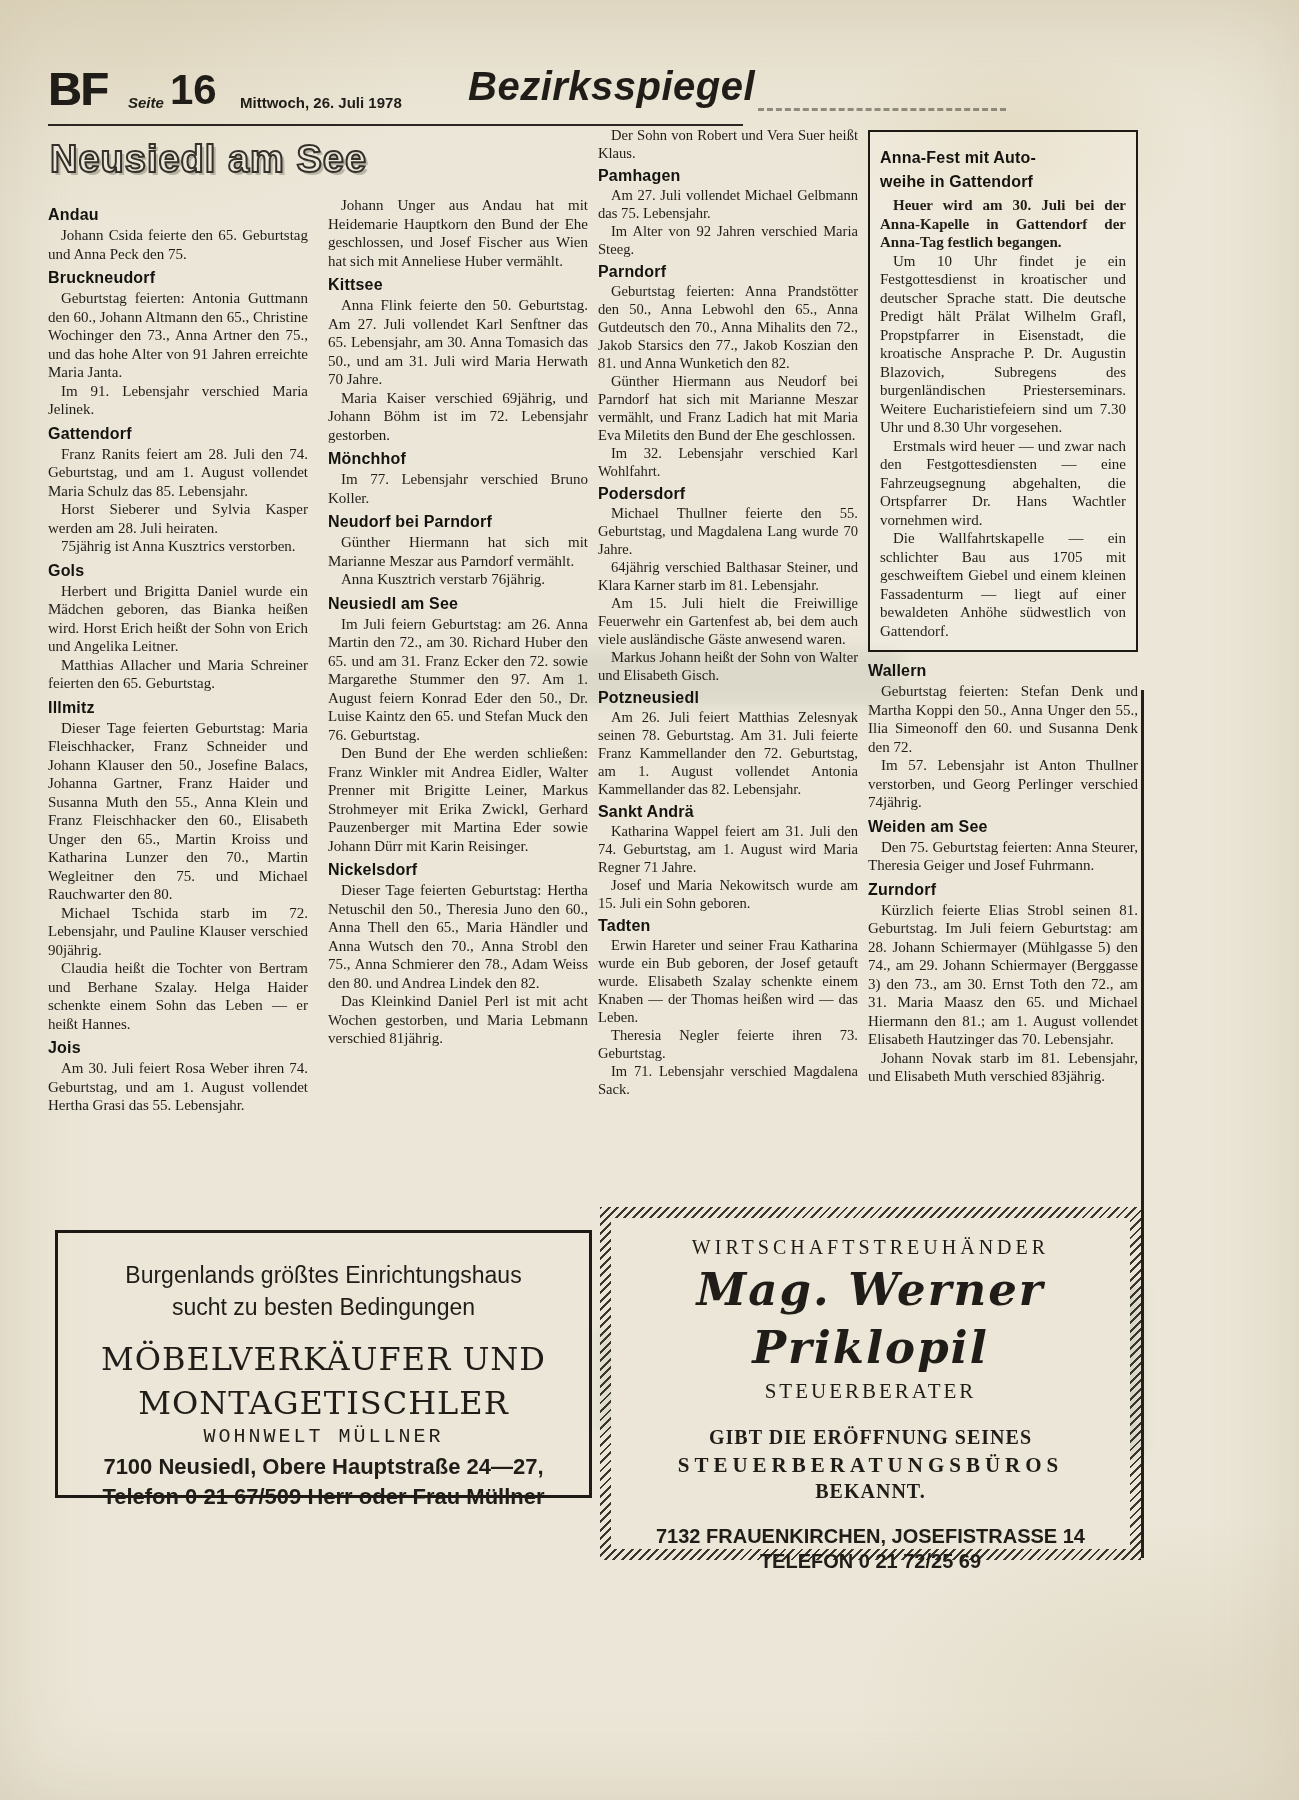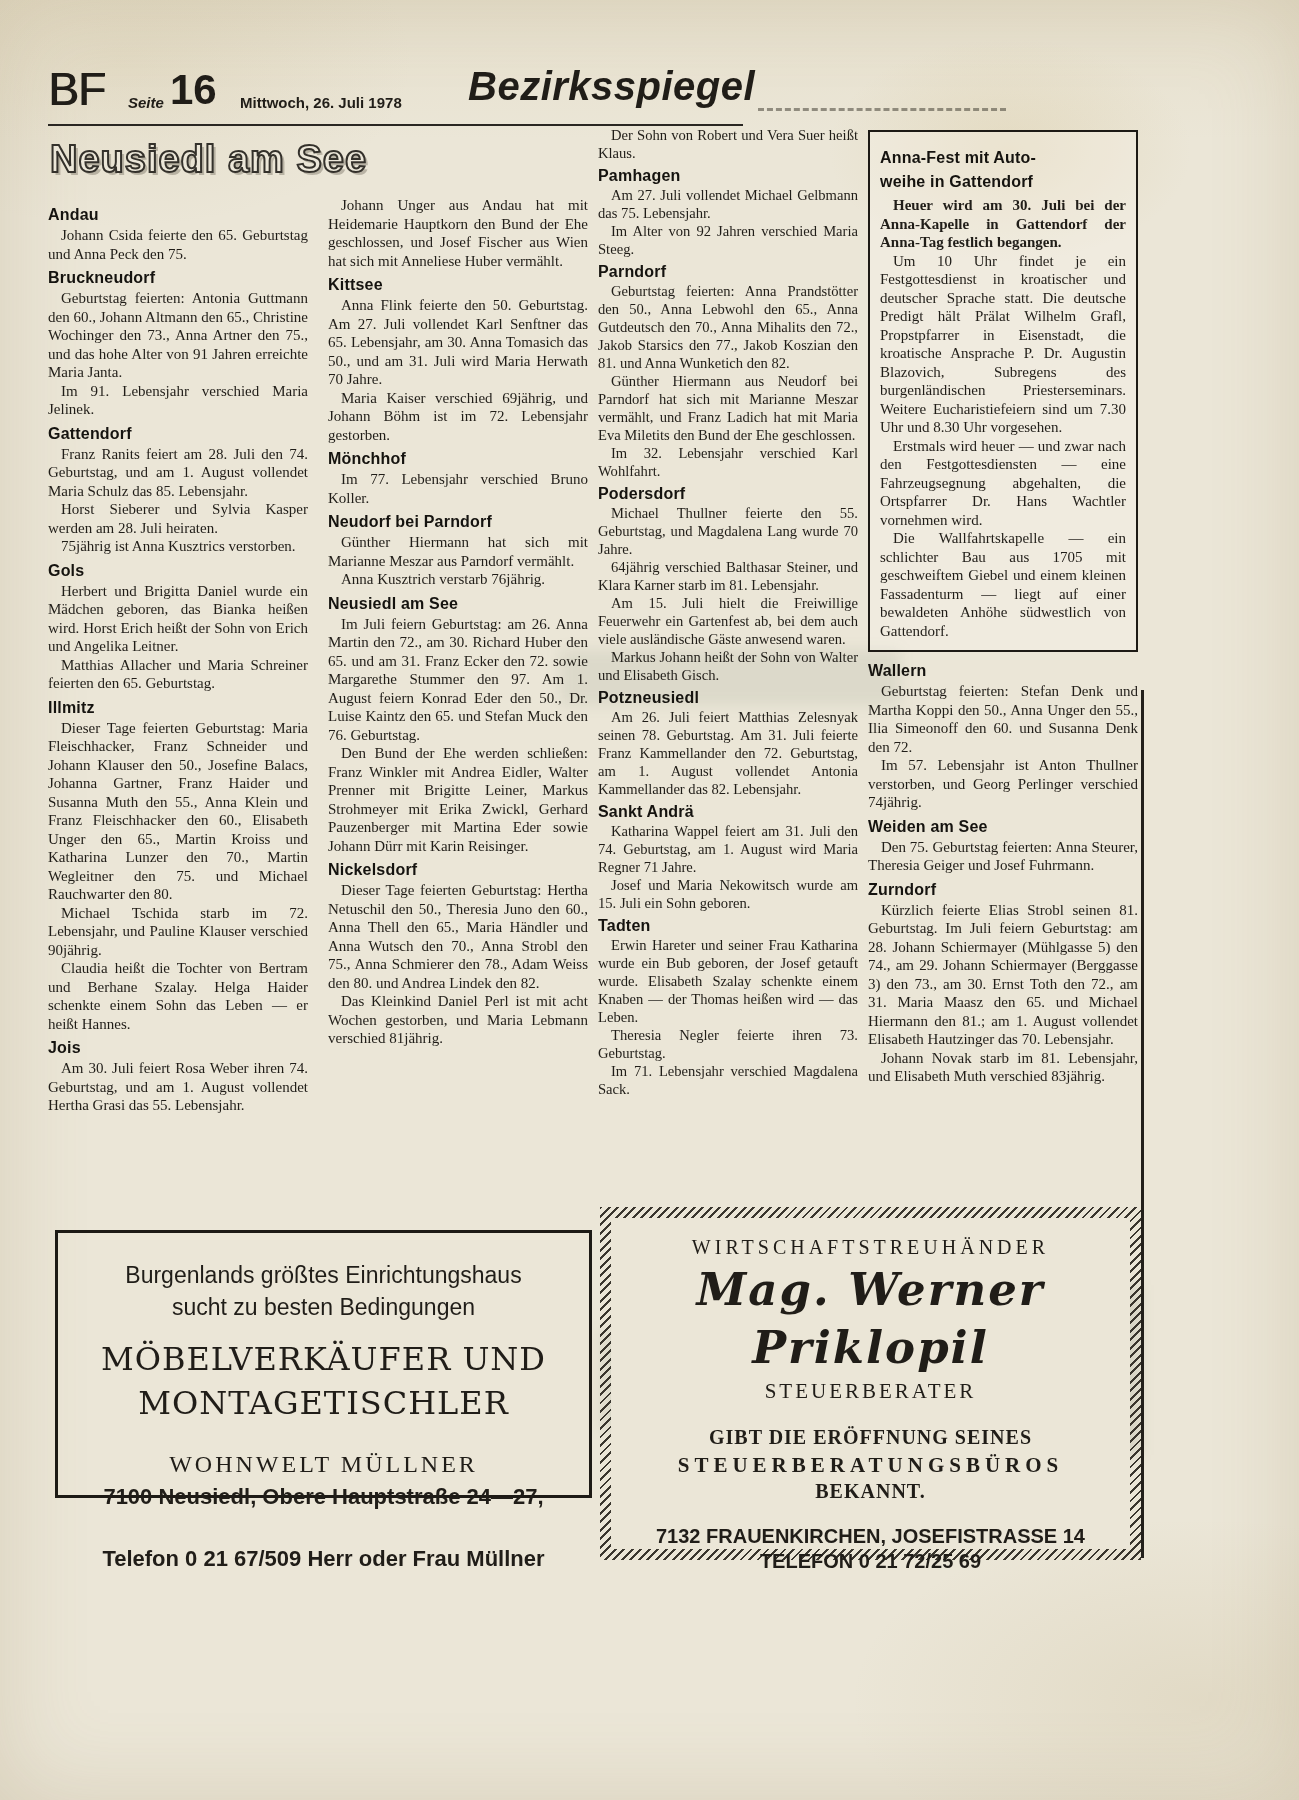--- a/index.html
+++ b/index.html
@@ -17,21 +17,21 @@
       radial-gradient(ellipse 420px 240px at 120px 60px, rgba(185,165,115,0.14), transparent 70%),
       radial-gradient(ellipse 500px 260px at 1200px 1700px, rgba(175,155,105,0.16), transparent 70%),
       linear-gradient(180deg, rgba(205,190,150,0.16), rgba(205,190,150,0) 140px);
   }
   .ghost { position:absolute; z-index:0; filter:blur(7px); pointer-events:none; }
 
   
   .masthead { position:absolute; left:48px; top:70px; width:1090px; height:52px; z-index:2; }
   .masthead .bf {
     position:absolute; left:0; top:-8px;
-    font-family:"Liberation Sans", sans-serif; font-weight:normal; font-size:46px;
+    font-family:"Liberation Sans", sans-serif; font-weight:bold; font-size:46px;
     letter-spacing:-1px; text-shadow:1px 0 0 currentColor;
   }
   .masthead .seite {
     position:absolute; left:80px; top:24px;
     font-family:"Liberation Sans", sans-serif; font-style:italic; font-weight:bold; font-size:15px;
   }
   .masthead .pagenum {
     position:absolute; left:122px; top:-4px;
     font-family:"Liberation Sans", sans-serif; font-weight:bold; font-size:42px;
   }
@@ -81,23 +81,23 @@
 
   .v-rule { position:absolute; left:1141px; top:690px; width:3px; height:868px; background:#23201b; z-index:2; }
 
   
   .ad-left {
     position:absolute; left:55px; top:1230px; width:537px; height:268px; z-index:2;
     border:3px solid #1d1a15; text-align:center; padding-top:26px;
   }
   .ad-left .a-line  { font-family:"Liberation Sans", sans-serif; font-size:23px; line-height:32px; }
   .ad-left .a-title { font-family:"DejaVu Serif", serif; font-weight:normal; font-size:32px; line-height:44px; letter-spacing:1px; margin-top:14px; }
-  .ad-left .a-co    { font-family:Liberation Serif, serif; font-size:24px; letter-spacing:3px; margin-top:26px; }
+  .ad-left .a-co    { font-family:Liberation Mono, monospace; font-size:20px; letter-spacing:3px; }
   .ad-left .a-addr  { font-family:"Liberation Sans", sans-serif; font-weight:bold; font-size:22px; line-height:30px; margin-top:4px; }
-  .ad-left .a-tel   { font-family:"Liberation Sans", sans-serif; font-weight:bold; font-size:22px; line-height:30px;margin-top:32px; }
+  .ad-left .a-tel   { font-family:"Liberation Sans", sans-serif; font-weight:bold; font-size:22px; line-height:30px; }
 
   .ad-right {
     position:absolute; left:600px; top:1207px; width:541px; height:353px; z-index:2;
     background:repeating-linear-gradient(135deg, #3a362e 0 2px, rgba(0,0,0,0) 2px 6px);
     padding:11px;
   }
   .ad-right-inner { width:100%; height:100%; background:#ebe6d7; text-align:center; padding-top:18px; }
   .ad-right .b-cat  { font-family:"Liberation Serif", serif; font-size:20px; letter-spacing:4px; }
   .ad-right .b-name { font-family:"DejaVu Serif", serif; font-style:italic; font-weight:bold; font-size:45px; line-height:58px; letter-spacing:2px; margin-top:2px; }
   .ad-right .b-role { font-family:"Liberation Serif", serif; font-size:21px; letter-spacing:3px; margin-top:2px; }

